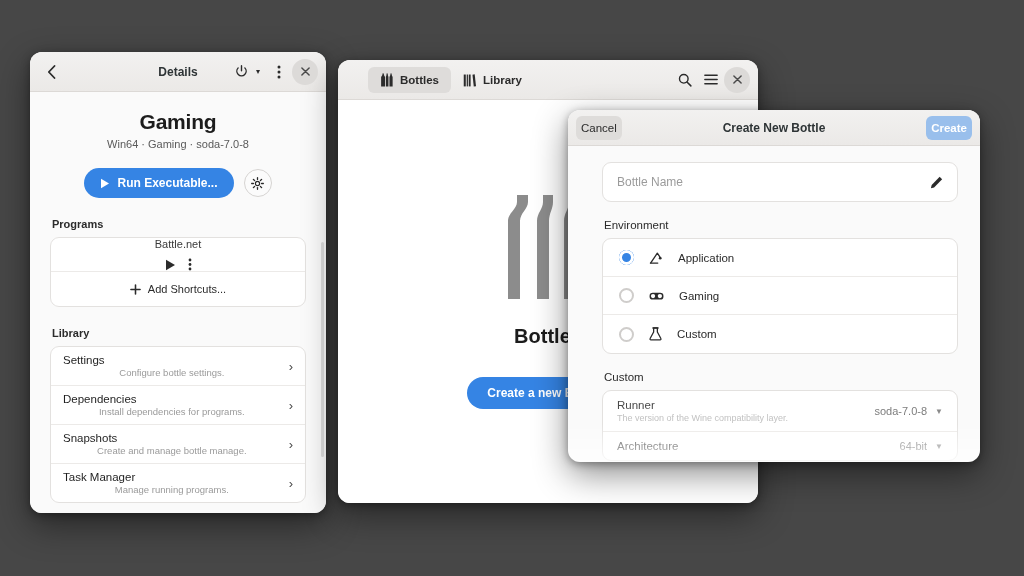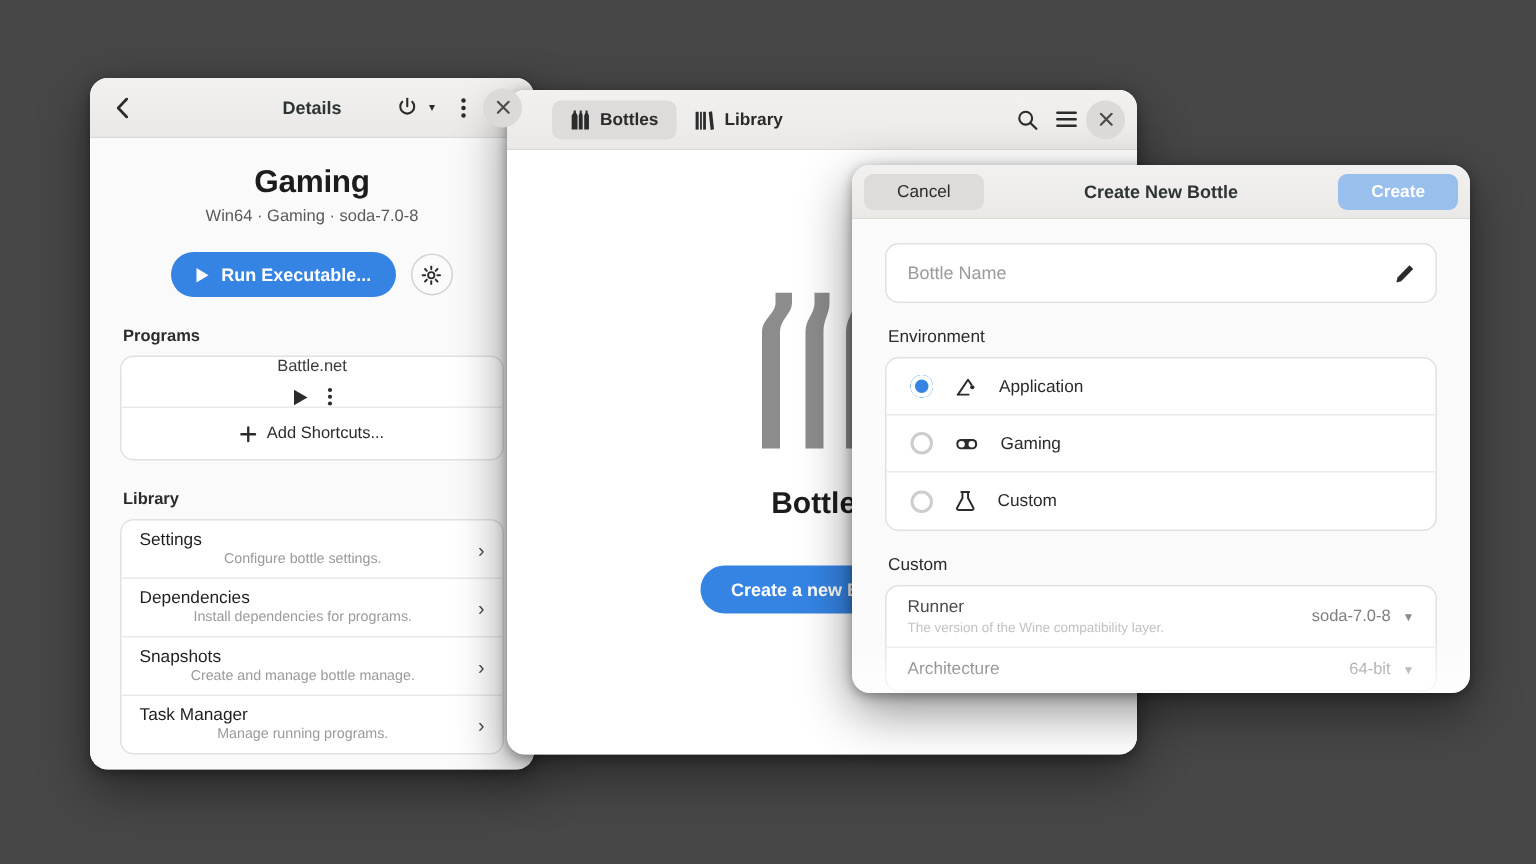--- a/index.html
+++ b/index.html
@@ -34,21 +34,21 @@
   }
   .hb-btn {
     width: 26px; height: 26px; border-radius: 13px;
     display: flex; align-items: center; justify-content: center;
     color: #2b2b2b; flex: none;
     position: relative; z-index: 2;
   }
   .hb-btn.circle { background: #dcdad8; }
 
   
-  #details-window { left: 60px; top: 52px; width: 296px; height: 461px; }
+  #details-window { left: 30px; top: 52px; width: 296px; height: 461px; }
   #details-body {
     height: 421px; background: #fafafa;
     padding: 18px 20px 0 20px;
     position: relative; overflow: hidden;
   }
   .bottle-title {
     font-size: 21px; font-weight: bold; color: #1c1c1c;
     text-align: center; letter-spacing: -.2px;
   }
   .bottle-sub {
@@ -130,29 +130,29 @@
     display: flex; align-items: center;
   }
 
   
   #create-dialog {
     left: 568px; top: 110px; width: 412px; height: 352px;
     border-radius: 12px;
   }
   #create-dialog .headerbar { height: 36px; padding: 0 8px; }
   .hb-pill {
-    height: 24px; padding: 0 22px; border-radius: 6px;
+    height: 24px; padding: 0 5px; border-radius: 6px;
     display: flex; align-items: center; font-size: 11.5px;
     color: #2b2b2b; position: relative; z-index: 2;
   }
   .hb-pill.cancel { background: #dedcda; }
   .hb-pill.create { background: #99bfec; color: #ffffff; font-weight: bold; }
   #dialog-body {
     height: 316px; background: #fafafa;
-    padding: 16px 22px 0 22px; overflow: hidden;
+    padding: 16px 22px 0 34px; overflow: hidden;
     -webkit-mask-image: linear-gradient(#000 88%, rgba(0,0,0,.25) 100%);
     mask-image: linear-gradient(#000 88%, rgba(0,0,0,.25) 100%);
   }
   .entry {
     background: #fff; border: 1px solid #e3e1df; border-radius: 9px;
     height: 40px; display: flex; align-items: center;
     padding: 0 14px; gap: 8px;
   }
   .entry-placeholder { flex: 1; font-size: 12px; color: #9b9b9b; }
   .dlg-sec { font-size: 11.5px; color: #2b2b2b; margin: 17px 0 7px 2px; }

